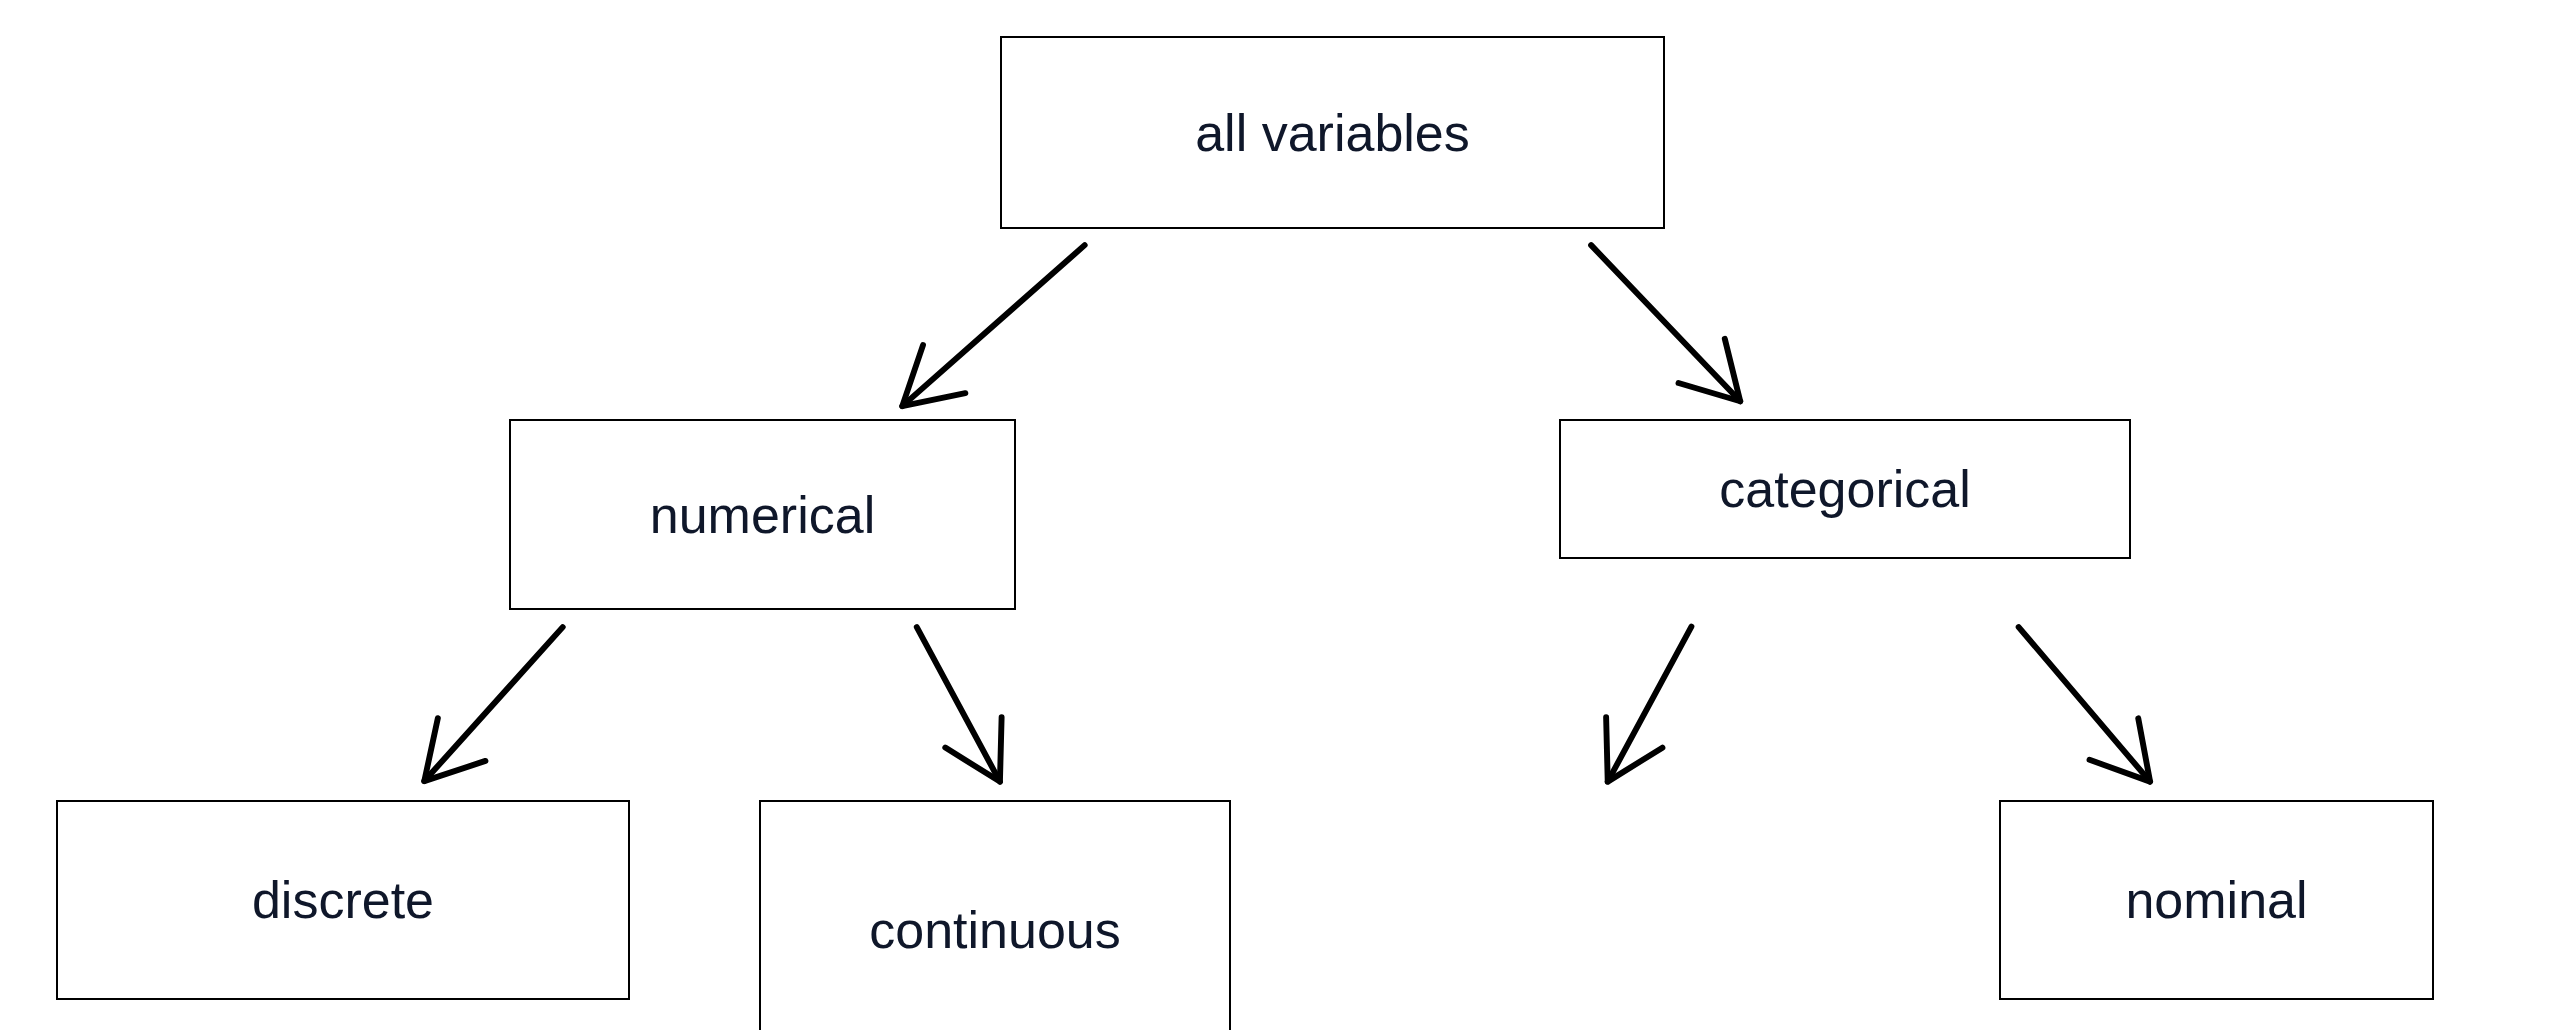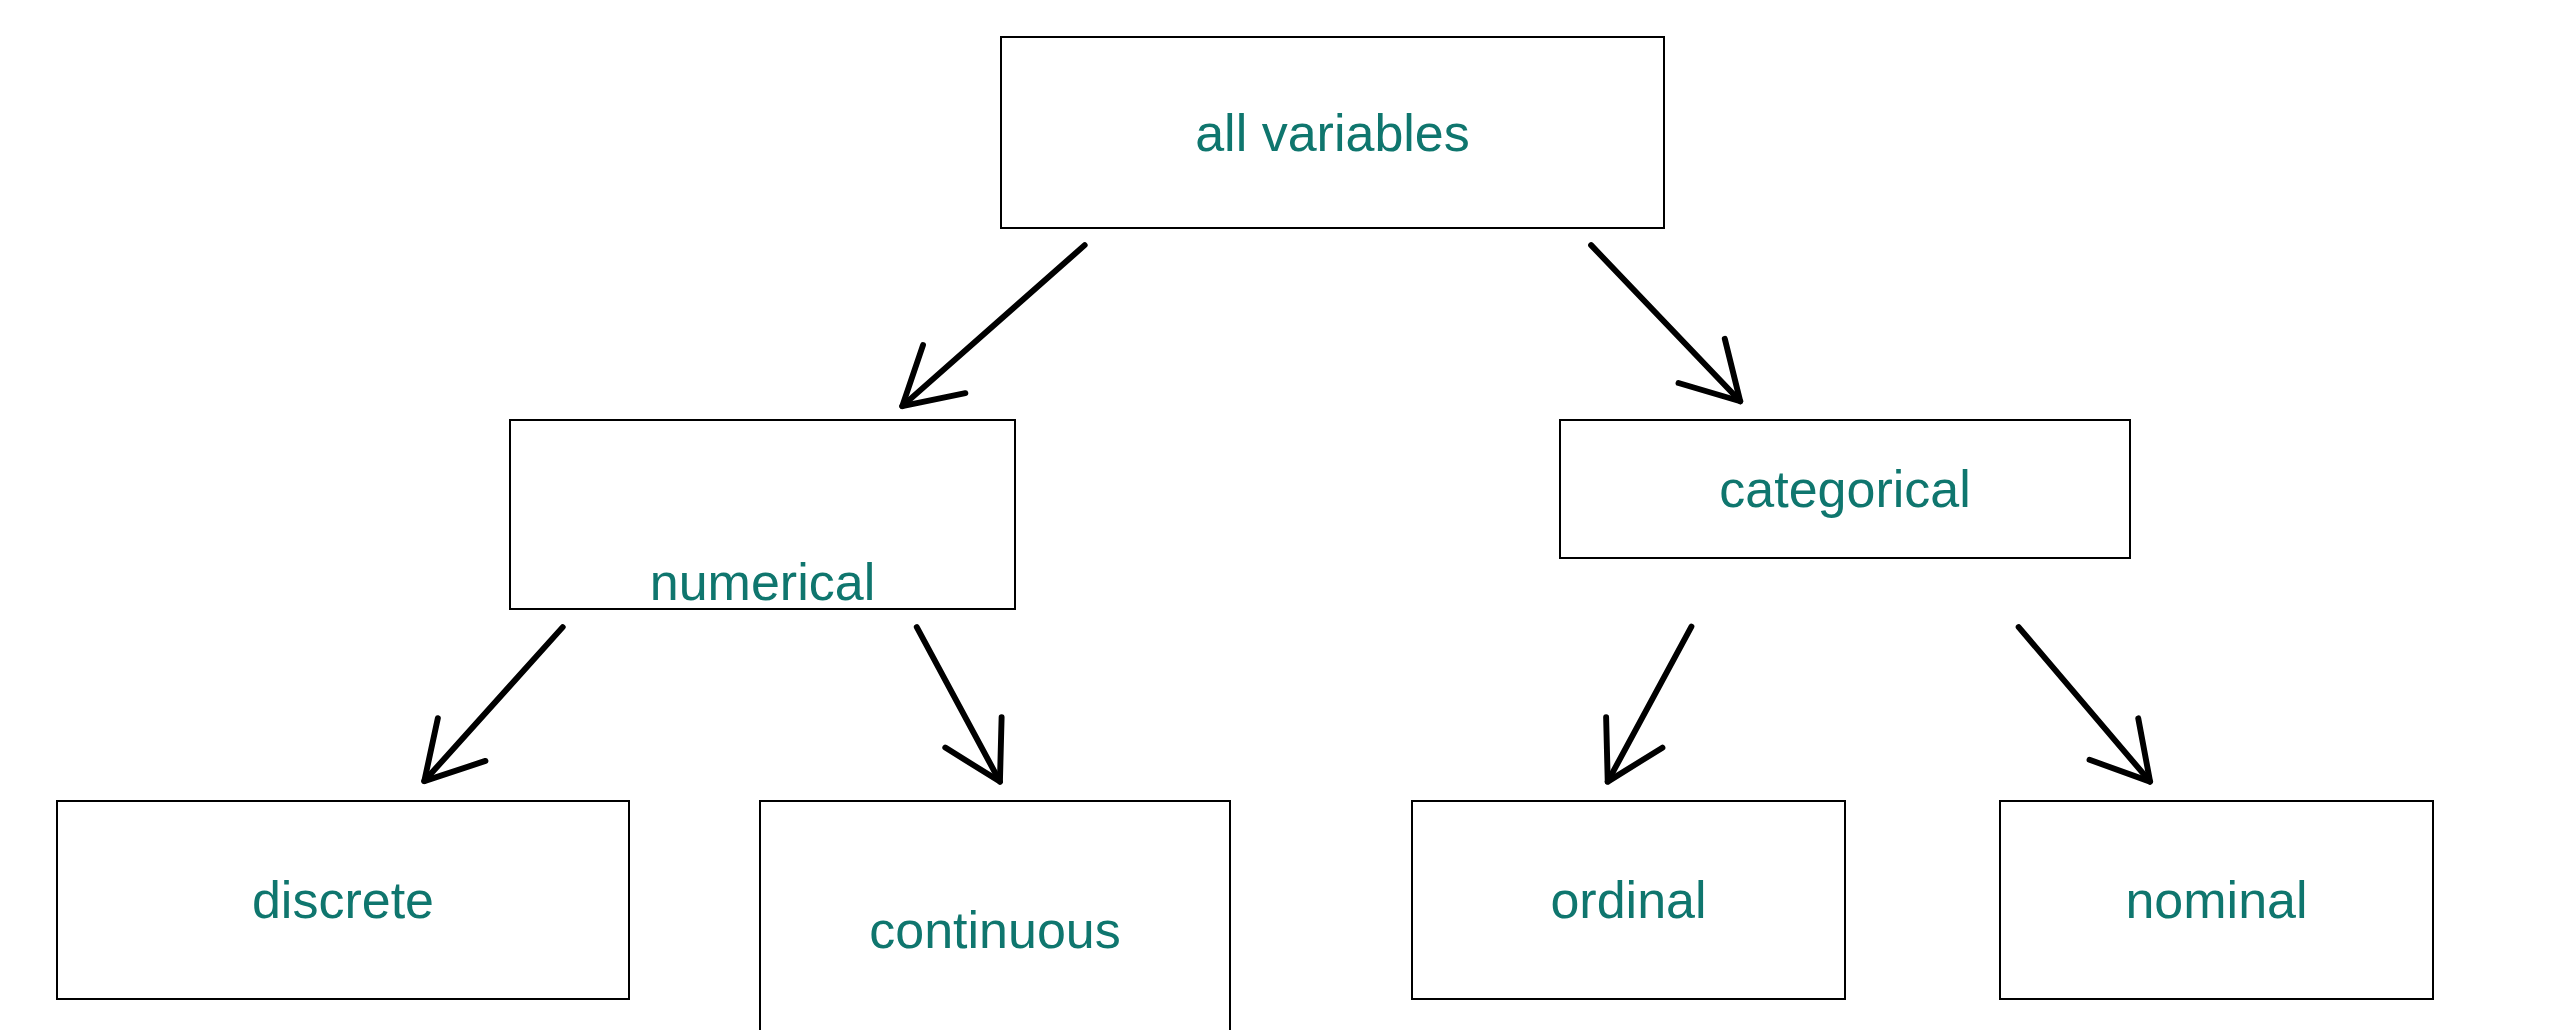--- a/index.html
+++ b/index.html
@@ -34,21 +34,21 @@
     background: #ffffff;
     border: 2.7px solid #000000;
     display: flex;
     align-items: center;
     justify-content: center;
   }
   .node-label {
     font-family: "Liberation Sans", sans-serif;
     font-size: 52px;
     line-height: 1;
-    color: #0f766e;
+    color: #0f172a;
     white-space: nowrap;
     font-weight: 400;
     letter-spacing: 0px;
   }
 </style>
 </head>
 <body>
 
 <div id="diagram-root">
 
@@ -66,38 +66,35 @@
         <path d="M 2992.997014601682 1337.0375805566698 L 2996 1457 L 3097.9359255974637 1393.6828058692715"></path>
         <line x1="3762" y1="1169" x2="4007" y2="1457"></line>
         <path d="M 3894.1074857350723 1416.314864840545 L 4007 1457 L 3984.938554936634 1339.0453788878278"></path>
       </g>
   </svg>
 
   <div class="node-box" style="left: 1000px; top: 36px; width: 665px; height: 193px; border-width: 2.7px; border-color: rgb(0, 0, 0);">
     <span class="node-label">all variables</span>
   </div>
 
-  <div class="node-box" style="left: 509px; top: 419px; width: 507px; height: 191px; border-width: 2.7px; border-color: rgb(0, 0, 0); align-items: flex-end;">
+  <div class="node-box" style="left: 509px; top: 419px; width: 507px; height: 191px; border-width: 2.7px; border-color: rgb(0, 0, 0);">
     <span class="node-label">numerical</span>
   </div>
 
   <div class="node-box" style="left: 1559px; top: 419px; width: 572px; height: 140px; border-width: 2.7px; border-color: rgb(0, 0, 0);">
     <span class="node-label">categorical</span>
   </div>
 
   <div class="node-box" style="left: 56px; top: 800px; width: 574px; height: 200px; border-width: 2.7px; border-color: rgb(0, 0, 0);">
     <span class="node-label">discrete</span>
   </div>
 
   <div class="node-box" style="left: 759px; top: 800px; width: 472px; height: 260px; border-width: 2.7px; border-color: rgb(0, 0, 0);">
     <span class="node-label">continuous</span>
   </div>
 
-  <div class="node-box" style="left: 1411px; top: 800px; width: 435px; height: 200px; border-width: 2.7px; border-color: rgb(0, 0, 0);">
-    <span class="node-label">ordinal</span>
-  </div>
 
   <div class="node-box" style="left: 1999px; top: 800px; width: 435px; height: 200px; border-width: 2.7px; border-color: rgb(0, 0, 0);">
     <span class="node-label">nominal</span>
   </div>
 
 </div>
 
 
 </body></html>

